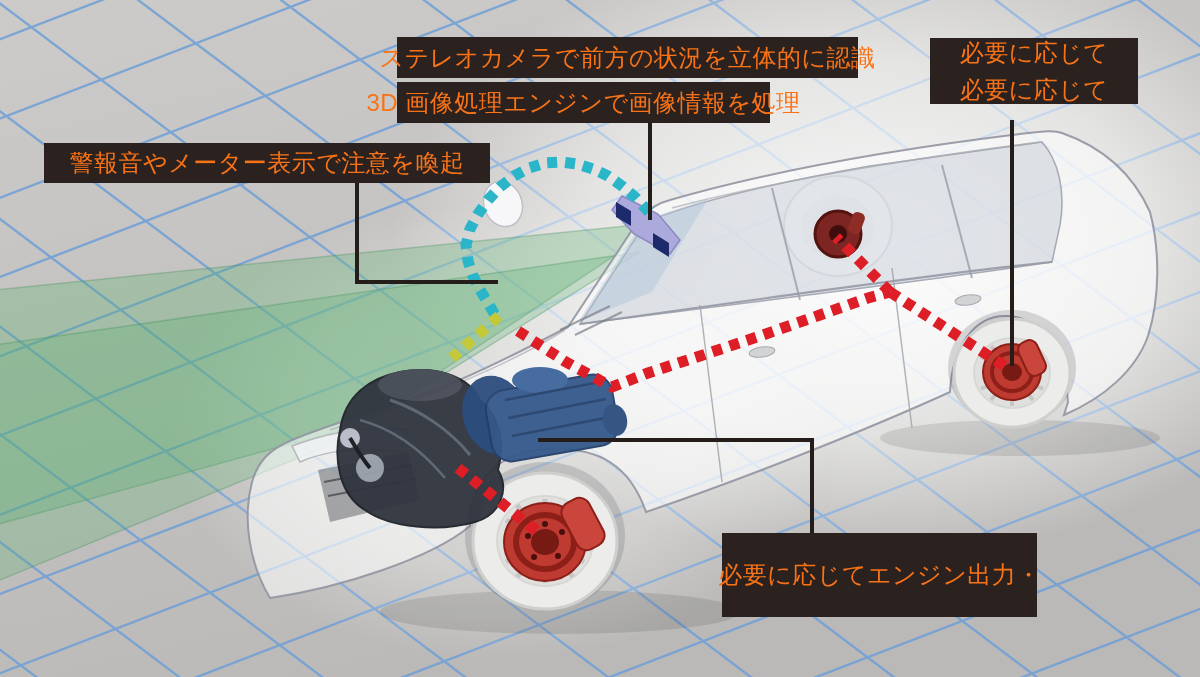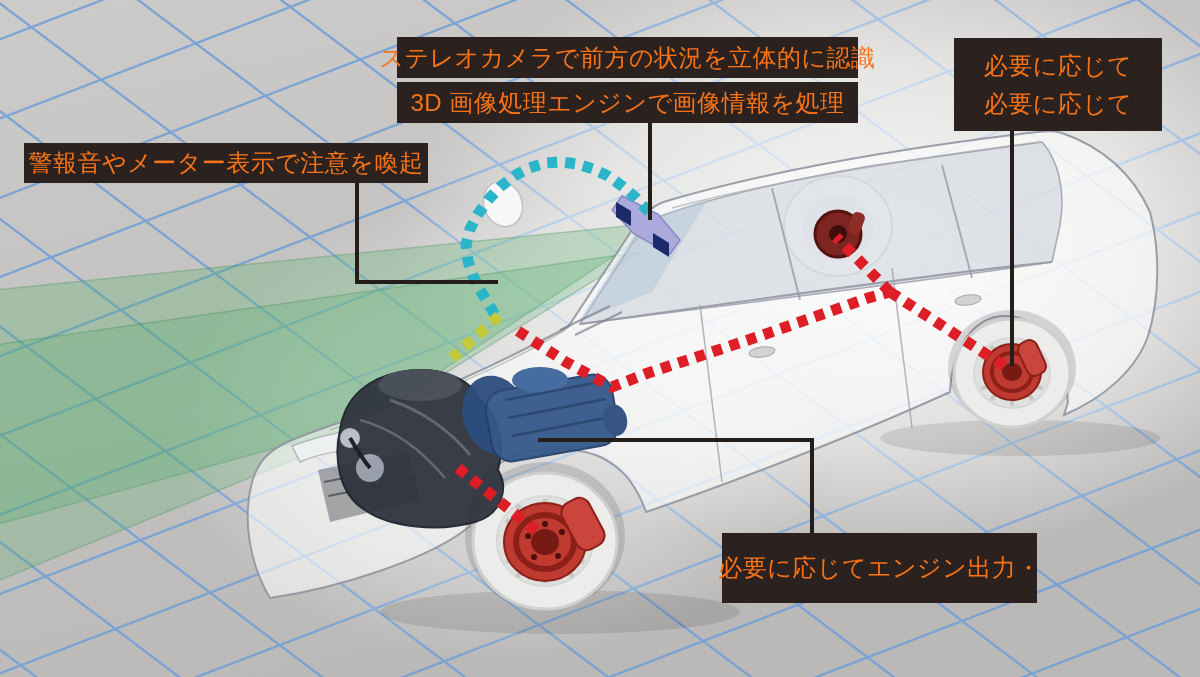--- a/index.html
+++ b/index.html
@@ -10,24 +10,24 @@
   }
   #scene{position:absolute;left:0;top:0;}
   .label{
     position:absolute;background:#2b2220;color:#f97316;
     display:flex;align-items:center;justify-content:center;
     text-align:center;flex-direction:column;
     font-size:24px;letter-spacing:0.5px;line-height:1.55;
     z-index:10;white-space:nowrap;
   }
   #label-camera{left:397px;top:37px;width:461px;height:41px;}
-  #label-processing{left:397px;top:82px;width:461px;height:41px;}
-  #label-brake{left:954px;top:38px;width:208px;height:93px;}
-  #label-warning{left:24px;top:143px;width:404px;height:40px;}
-  #label-engine{left:722px;top:533px;width:315px;height:70px;}
+  #label-processing{left:397px;top:82px;width:373px;height:41px;}
+  #label-brake{left:930px;top:38px;width:208px;height:66px;}
+  #label-warning{left:44px;top:143px;width:446px;height:40px;}
+  #label-engine{left:722px;top:533px;width:315px;height:84px;}
 </style>
 </head>
 <body>
 
 <div id="stage">
 
   <svg id="scene" width="1200" height="677" viewBox="0 0 1200 677">
     <defs>
       <linearGradient id="bgGrad" x1="0" y1="0" x2="0.4" y2="1">
         <stop offset="0" stop-color="#cccbc9"></stop>

